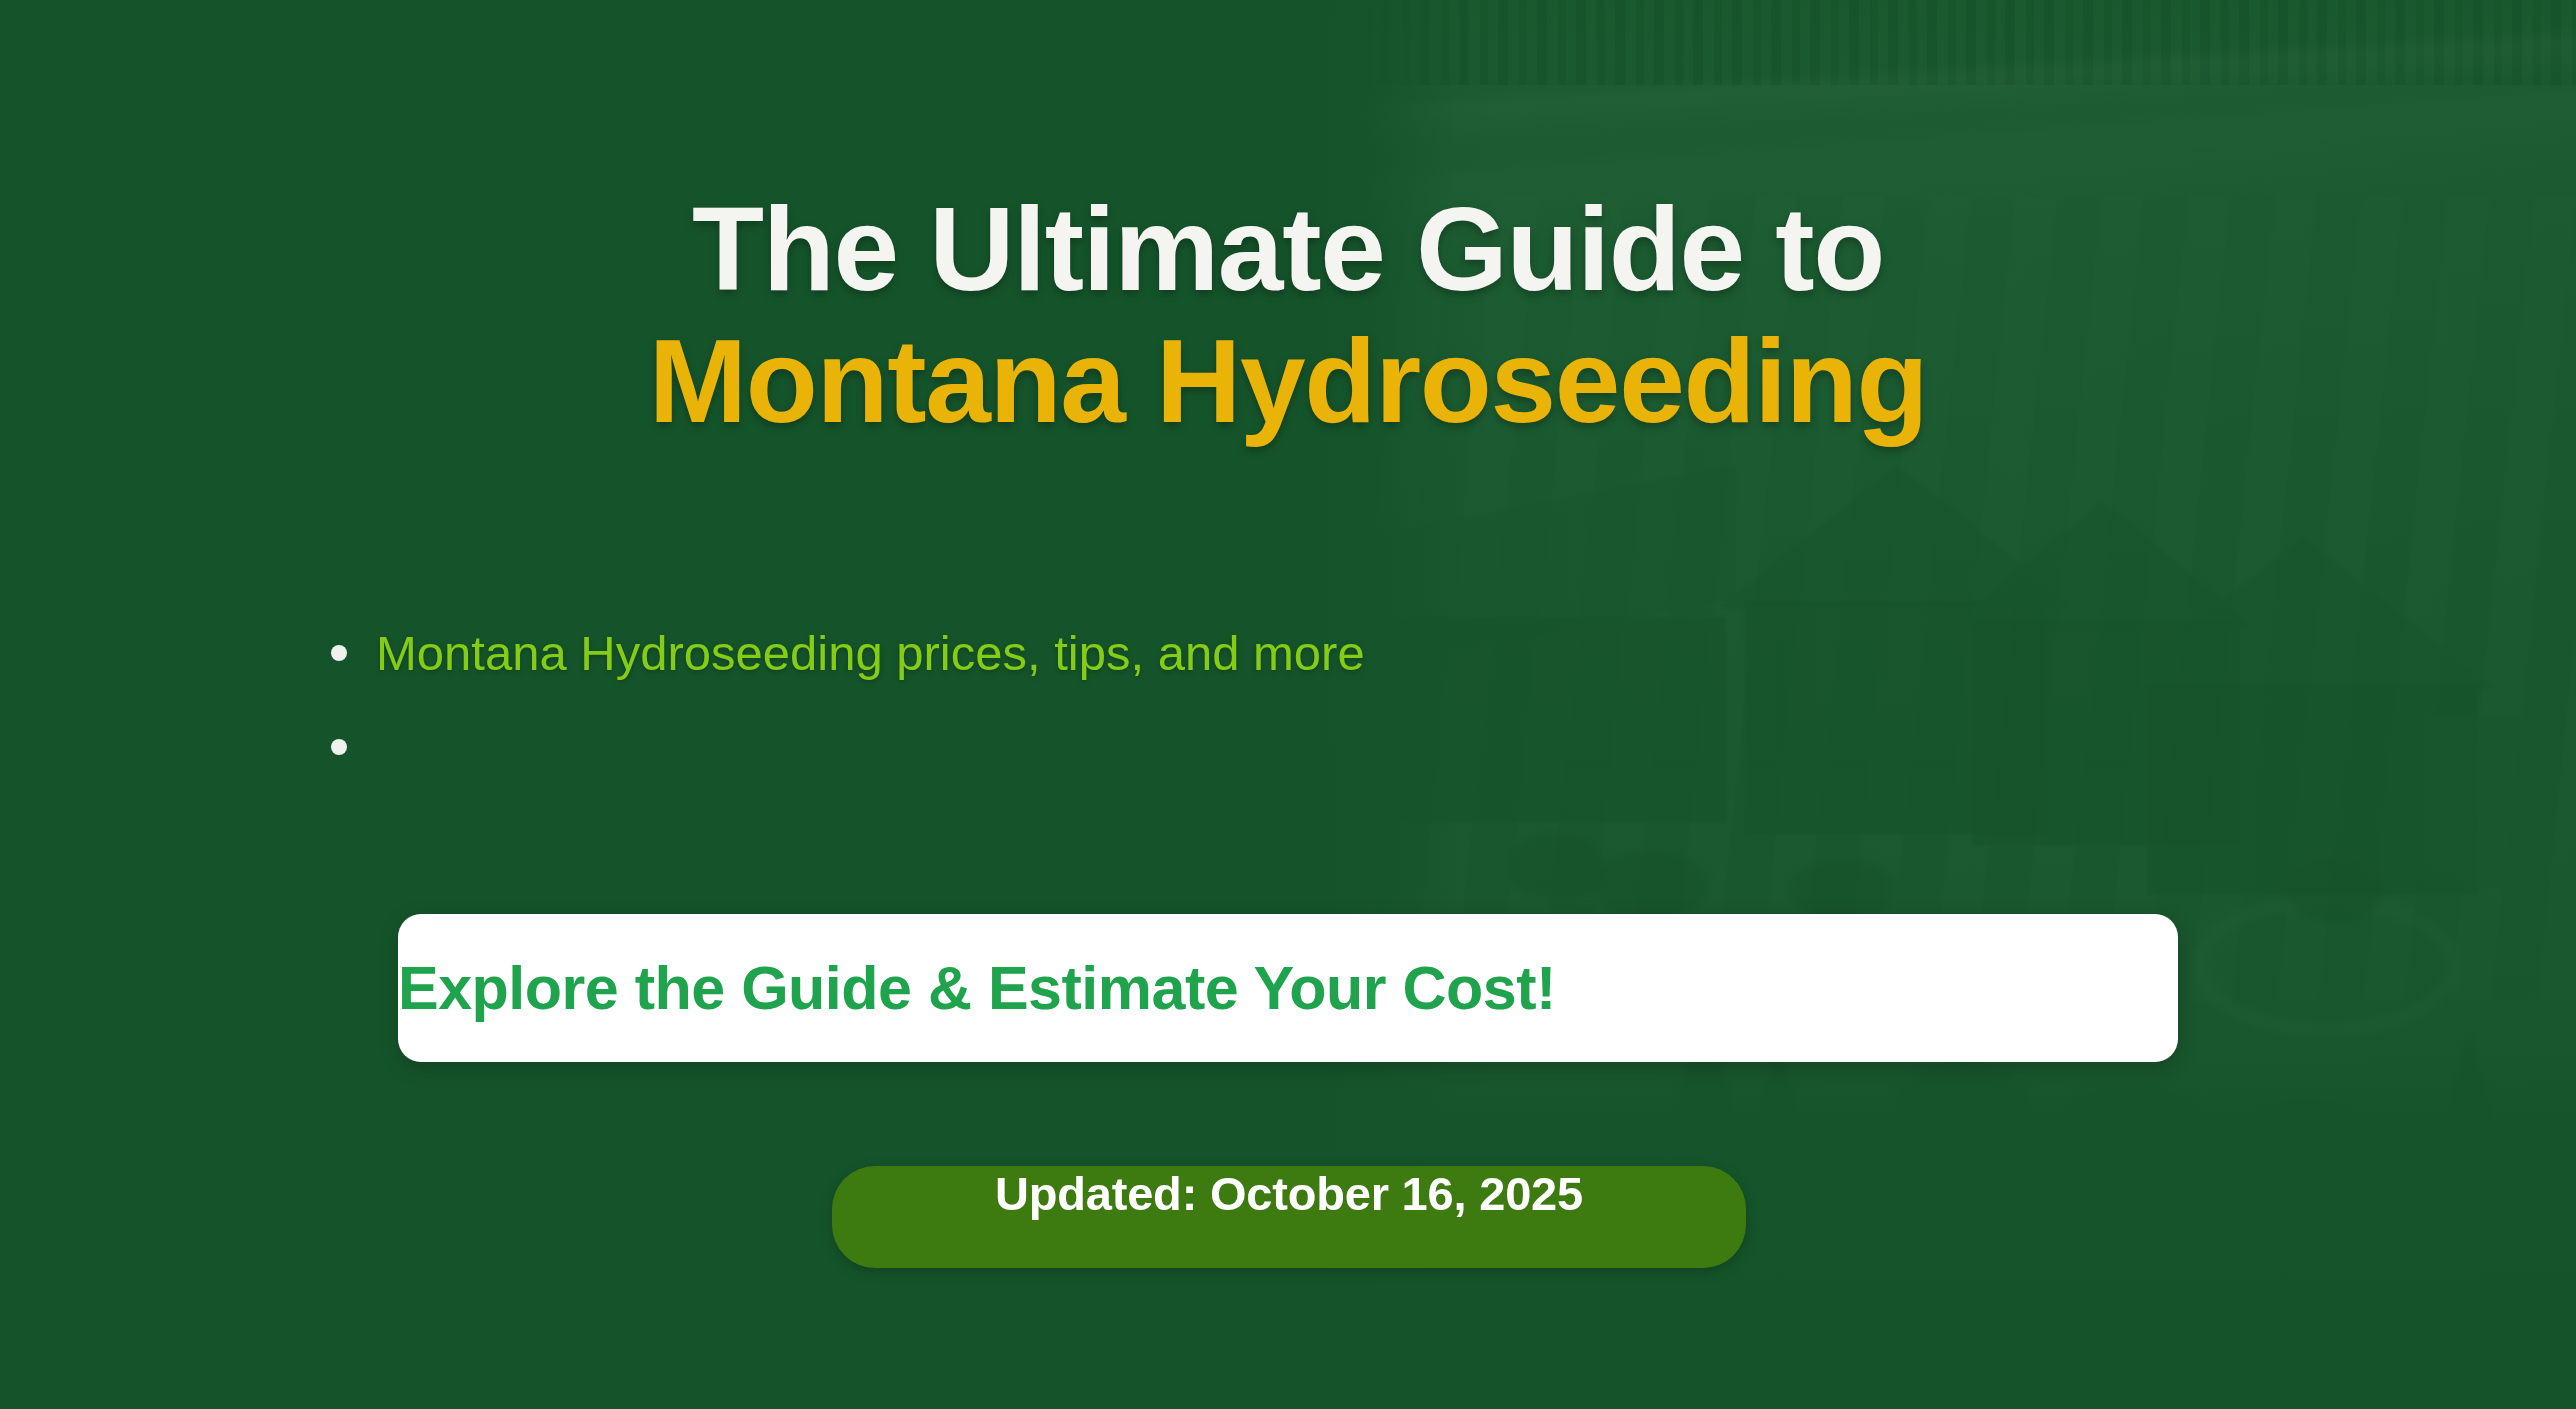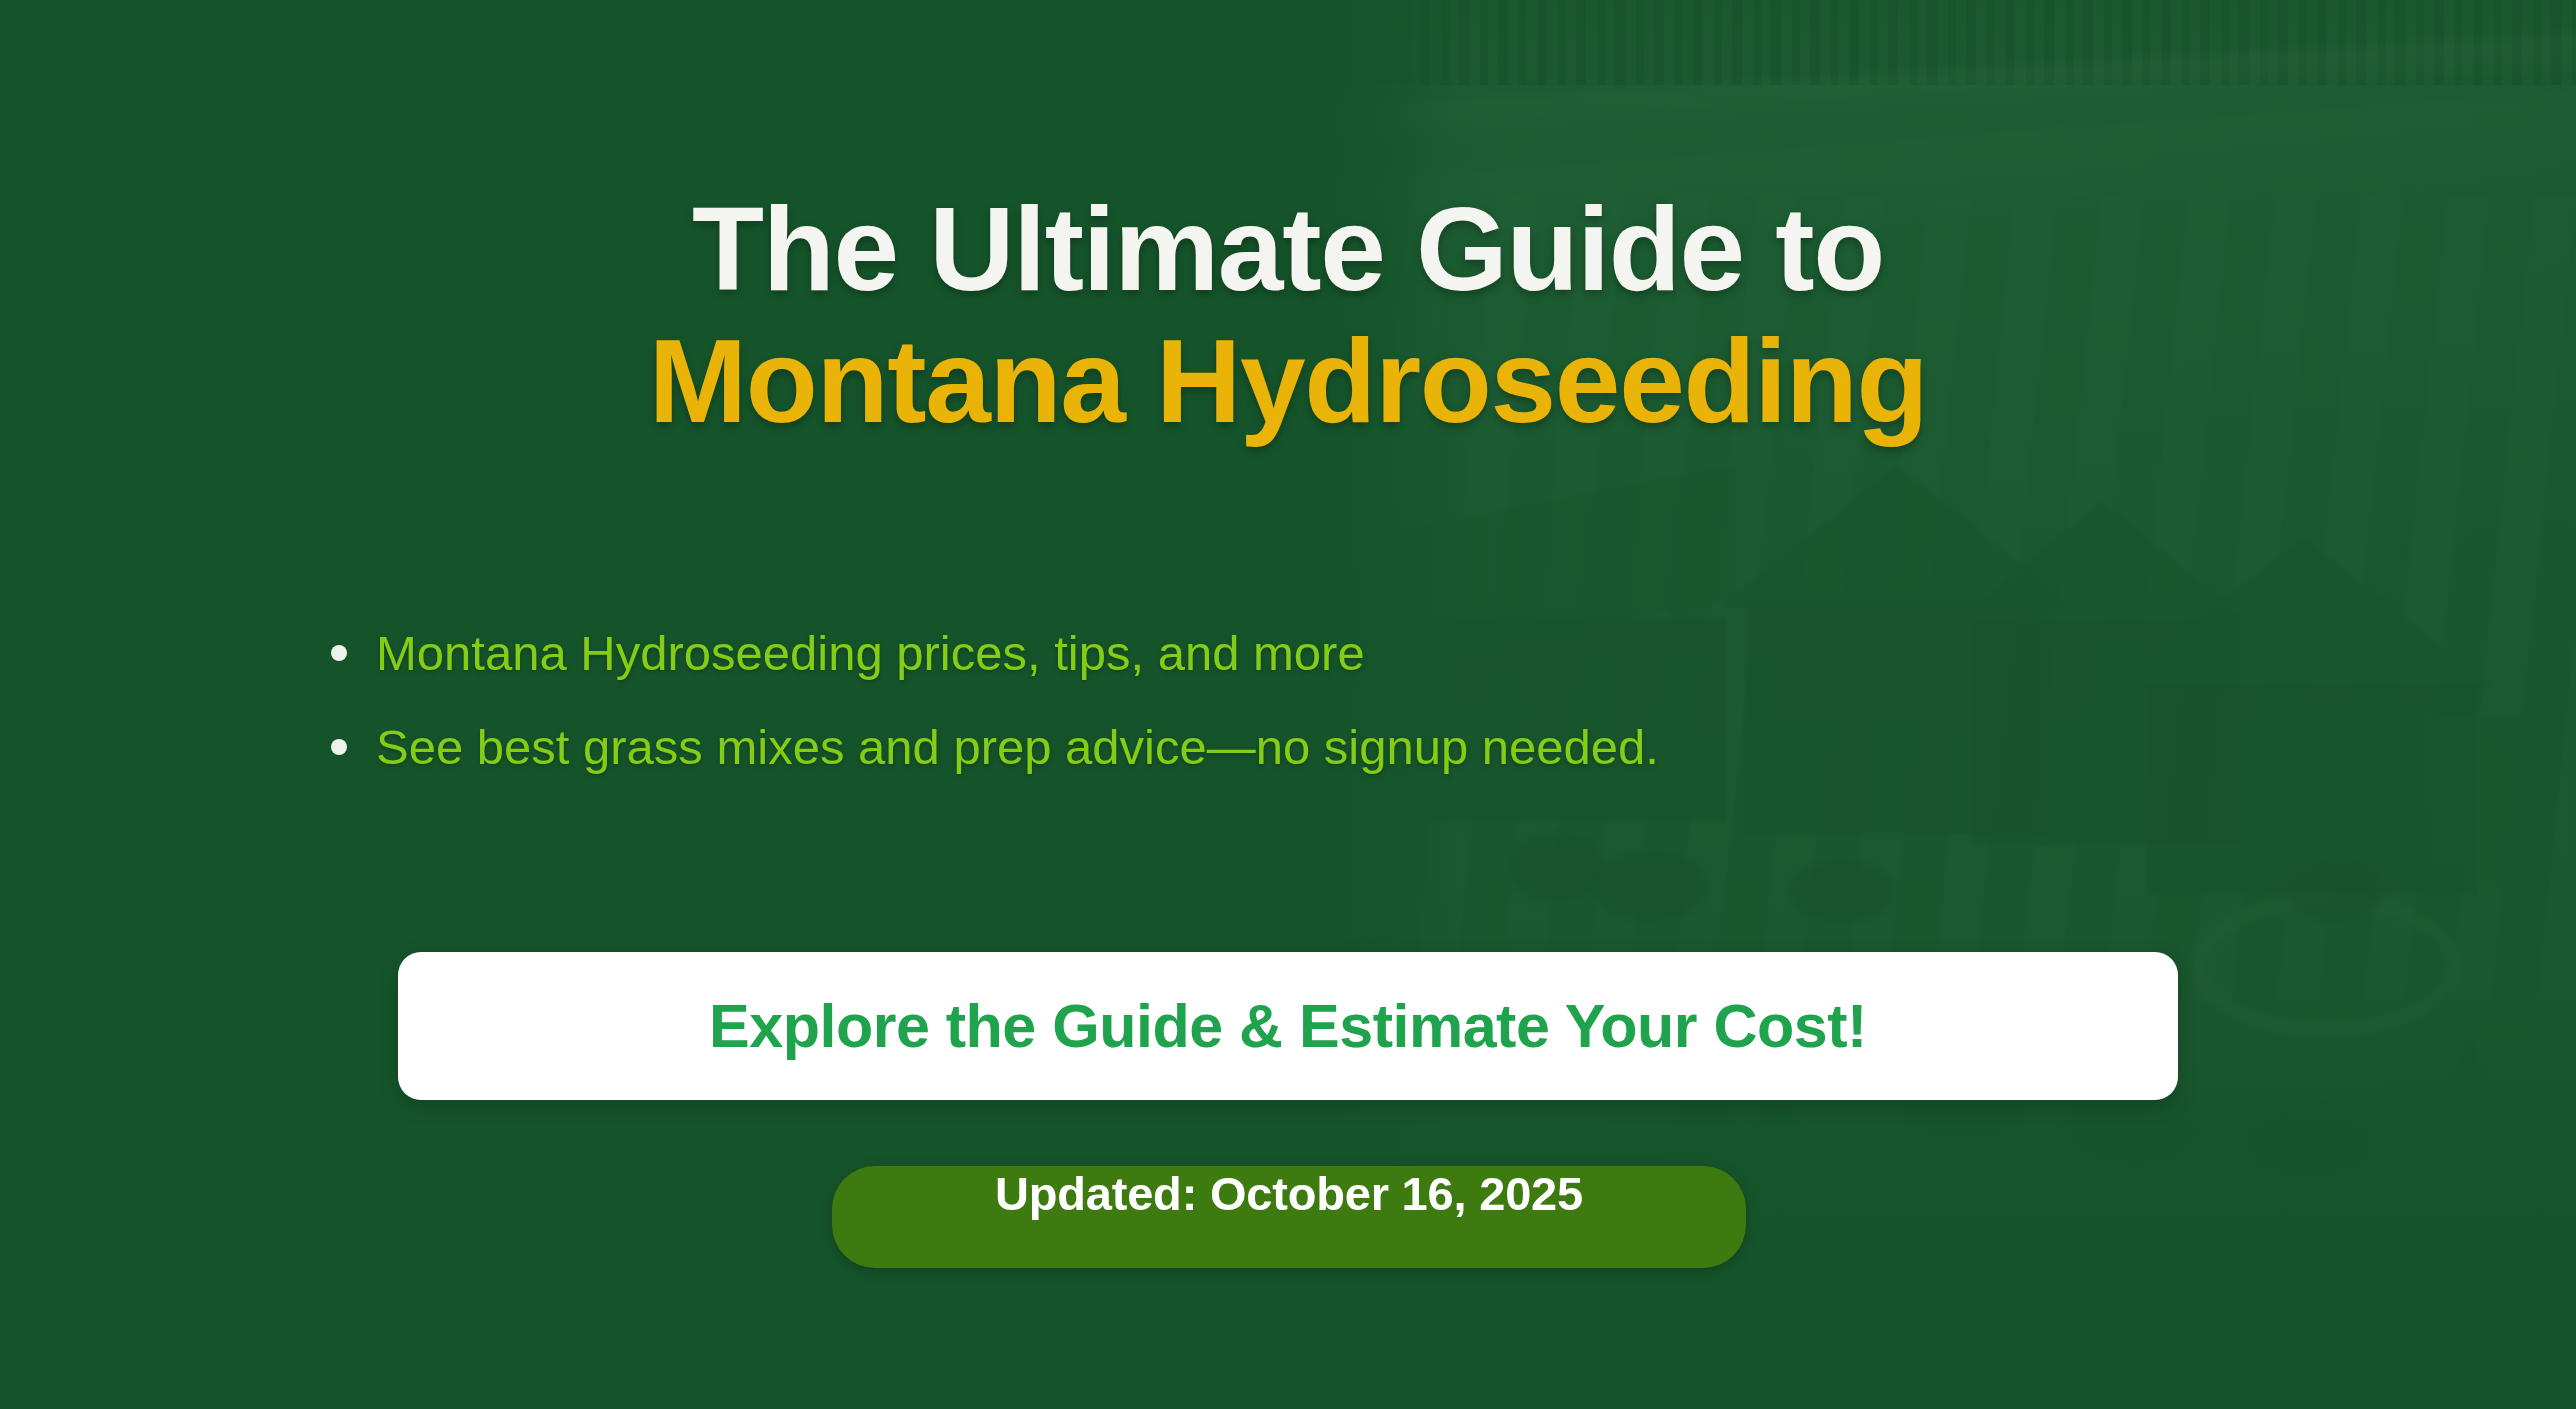--- a/index.html
+++ b/index.html
@@ -178,27 +178,26 @@
   .bullets li .dot {
     position:absolute;
     left:9px; top:39px;
     width:16px; height:16px;
     border-radius:50%;
     background:#EFF3ED;
   }
 
   .cta-button {
     position:absolute;
-    left:398px; top:926px;
+    left:398px; top:888px;
     width:1780px; height:148px;
     background:#FFFFFF;
     border-radius:23px;
     display:flex;
     align-items:center;
-    justify-content:center;
     box-shadow:0 5.4px 19.7px rgba(0,0,0,.20);
     cursor:pointer;
   }
   .cta-button .cta-label {
     color:#1FA34D;
     font-size:61px;
     font-weight:bold;
     letter-spacing:-0.5px;
     white-space:nowrap;
   }
@@ -275,21 +274,20 @@
       <span class="line2">Montana Hydroseeding</span>
     </h1>
 
     <ul class="bullets">
       <li>
         <span class="dot"></span>
         <span>Montana Hydroseeding prices, tips, and more</span>
       </li>
       <li>
         <span class="dot"></span>
-        <span>See best grass mixes and prep advice—no signup needed.</span>
       </li>
     </ul>
 
     <div class="cta-button">
       <span class="cta-label">Explore the Guide &amp; Estimate Your Cost!</span>
     </div>
 
     <div class="updated-badge">
       <span class="badge-label">Updated: October 16, 2025</span>
     </div>

